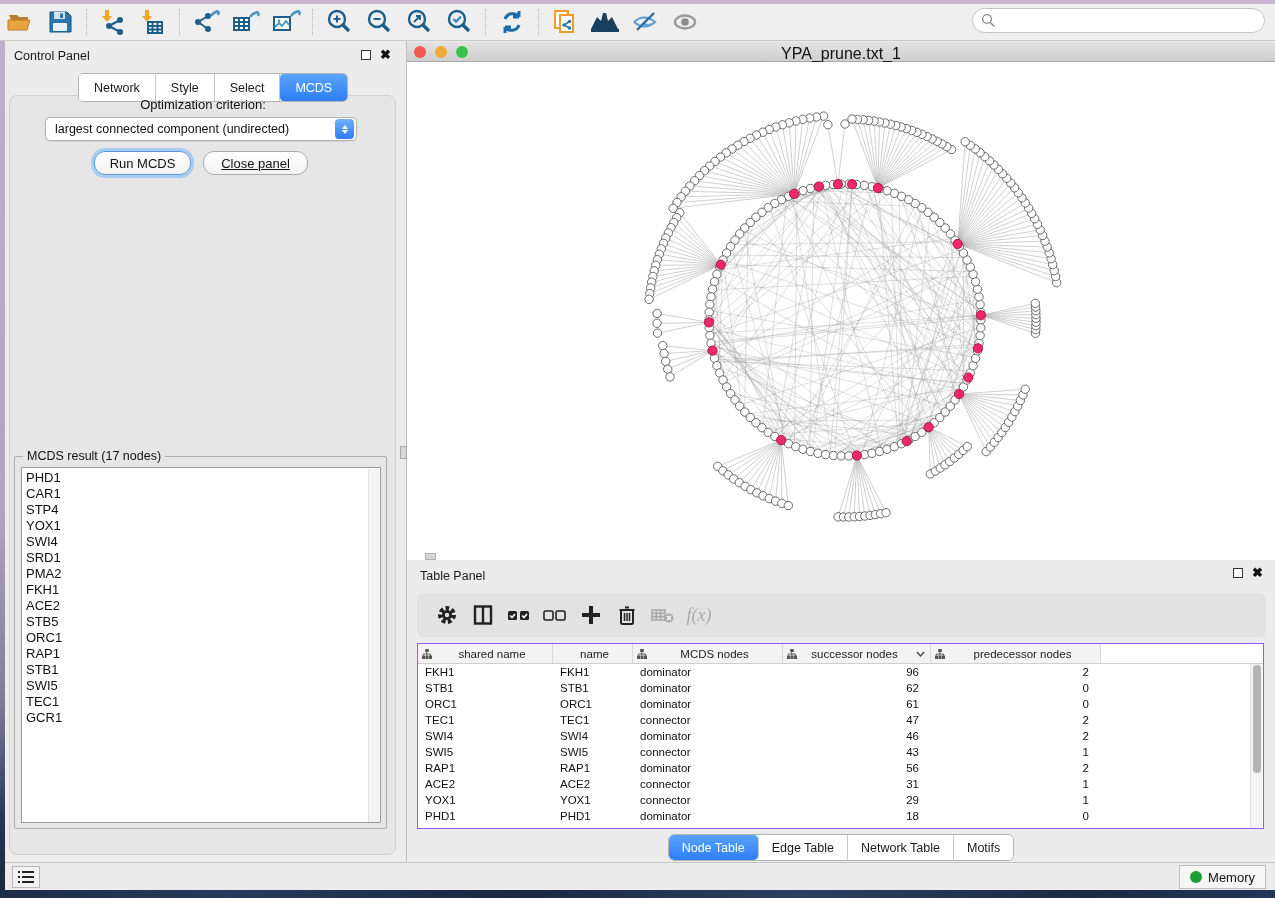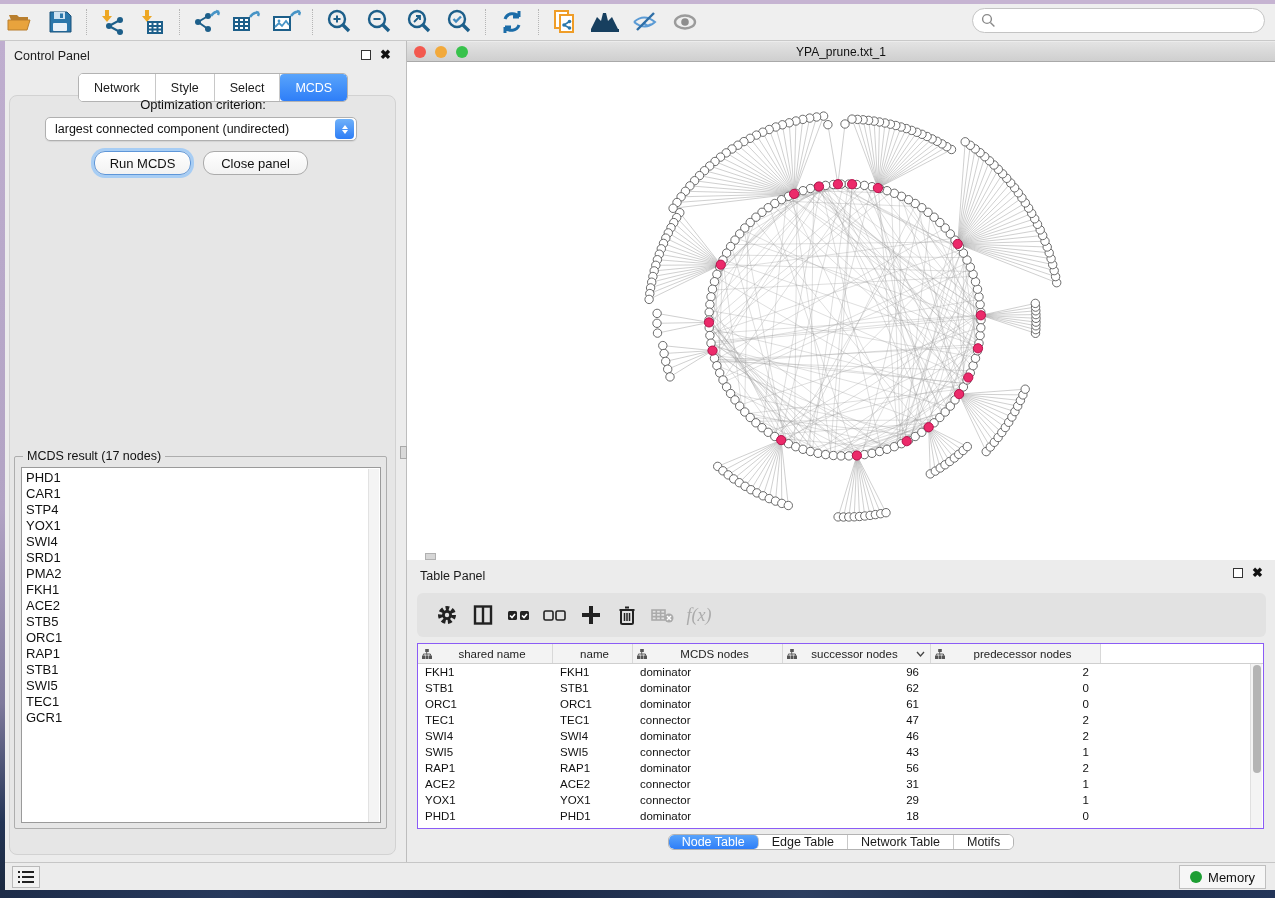--- a/index.html
+++ b/index.html
@@ -43,40 +43,40 @@
     box-shadow:0 1px 1px rgba(0,0,0,.08); }
   #opt-select .sel-text { flex:1; font-size:12.5px; padding-left:9px; color:#111; white-space:nowrap; }
   #opt-select .sel-cap { width:19px; height:20px; margin-right:2px; border-radius:4px;
     background:linear-gradient(#6fb1f9,#2d7df6); display:flex; flex-direction:column; align-items:center; justify-content:center; gap:1px; }
   .cap-ar { width:0; height:0; border-left:3.5px solid transparent; border-right:3.5px solid transparent; }
   .cap-up { border-bottom:4px solid #fff; }
   .cap-dn { border-top:4px solid #fff; }
   .cp-btn { position:absolute; height:24px; background:linear-gradient(#ffffff,#f2f2f2); border:1px solid #ababab;
     border-radius:11px; font-size:13px; color:#111; display:flex; align-items:center; justify-content:center; }
   #run-btn { left:89px; top:110px; width:97px; box-shadow:0 0 0 3px #a7cdf4; border-color:#5e96d8; }
-  #close-btn { left:198px; top:110px; width:105px; }
+  #close-btn { left:198px; top:110px; width:105px;text-decoration:underline; }
   #mcds-fieldset { position:absolute; left:9px; top:415px; width:373px; height:373px;
     border:1px solid #adadad; border-radius:2px; }
   #mcds-legend { position:absolute; left:8px; top:-8px; background:#e6e6e6; padding:0 4px; font-size:12.5px; color:#111; }
   #mcds-listbox { position:absolute; left:6px; top:10px; width:360px; height:356px; background:#fff;
     border:1px solid #9a9a9a; overflow:hidden; }
   #mcds-list { list-style:none; padding:2px 0 0 4px; }
   #mcds-list li { font-size:13px; line-height:16px; color:#111; }
   #mcds-scroll { position:absolute; right:1px; top:1px; width:11px; height:354px; background:#f4f4f4; border-left:1px solid #e2e2e2; }
 
   
   #v-splitter { left:401px; top:41px; width:6px; height:821px; background:#ececec; border-right:1px solid #bdbdbd; }
   #v-grip { position:absolute; left:-1px; top:405px; width:7px; height:13px; background:#d9d9d9; border:1px solid #a9a9a9; }
 
   
   #net-window { left:407px; top:42px; width:868px; height:518px; background:#fff; }
   #net-titlebar { position:absolute; left:0; top:0; width:100%; height:20px;
     background:linear-gradient(#e3e3e3,#cfcfcf); border-bottom:1px solid #a9a9a9; }
   .tl { position:absolute; top:4px; width:12px; height:12px; border-radius:50%; }
-  #net-title { position:absolute; width:100%; text-align:center; top:3px; font-size:12px; color:#111; }
+  #net-title { position:absolute; width:100%; text-align:center; top:3px; font-size:16px; color:#111; }
   #net-canvas { position:absolute; left:0; top:20px; width:868px; height:498px; background:#fff; }
   #h-grip { position:absolute; left:425px; top:553px; width:11px; height:7px; background:#d6d6d6; border:1px solid #b0b0b0; }
 
   
   #table-panel { left:407px; top:560px; width:868px; height:302px; background:#ececec; }
   #tp-title { position:absolute; left:13px; top:9px; font-size:12.5px; color:#1a1a1a; }
   #tp-toolbar { position:absolute; left:10px; top:33px; width:849px; height:44px; background:#e2e2e2; border-radius:6px;
     display:flex; align-items:center; padding-left:12px; }
   .tp-icon { width:36px; height:30px; display:flex; align-items:center; justify-content:center; }
   .fx { font-family:"Liberation Serif", serif; font-style:italic; font-size:18px; color:#ababab; }
@@ -85,21 +85,21 @@
   .th { background:#f3f3f3; border-right:1px solid #d8d8d8; display:flex; align-items:center; font-size:11.5px; color:#222; }
   .th .th-label { flex:1; text-align:center; }
   .th svg { margin-left:4px; }
   #tbl-rows { position:absolute; left:0; top:20px; width:100%; }
   .tr { display:flex; height:16px; align-items:center; }
   .td { font-size:11.5px; color:#111; white-space:nowrap; overflow:hidden; }
   .td.num { text-align:right; }
   #tbl-scroll { position:absolute; right:1px; top:20px; width:12px; height:164px; background:#f4f4f4; border-left:1px solid #e0e0e0; }
   #tbl-thumb { position:absolute; left:2px; top:1px; width:8px; height:108px; background:#b4b4b4; border-radius:4px; }
   #tp-tabs { position:absolute; left:0; right:0; top:274px; display:flex; justify-content:center; }
-  #tp-tabs-inner { display:flex; border:1px solid #b3b3b3; border-radius:6px; background:#fff; overflow:hidden; height:16px; }
+  #tp-tabs-inner { display:flex; border:1px solid #b3b3b3; border-radius:6px; background:#fff; overflow:hidden; height:27px; }
   .tp-tab { padding:0 13px; font-size:12.5px; color:#1a1a1a; display:flex; align-items:center; border-right:1px solid #c8c8c8; background:#fff; }
   .tp-tab:last-child { border-right:none; }
   .tp-tab.active { background:linear-gradient(#58a3fb,#2e7ef8); color:#fff; border-radius:5px; }
 
   
   #status-bar { left:5px; top:862px; width:1270px; height:28px; background:#ececec; border-top:1px solid #c6c6c6; }
   #list-btn { position:absolute; left:7px; top:3px; width:28px; height:22px; background:#f2f2f2; border:1px solid #b9b9b9; 
     display:flex; align-items:center; justify-content:center; }
   #memory-btn { position:absolute; right:9px; top:2px; height:24px; padding:0 10px; background:#f6f6f6; border:1px solid #bfbfbf;
     display:flex; align-items:center; gap:6px; font-size:13px; color:#111; }

